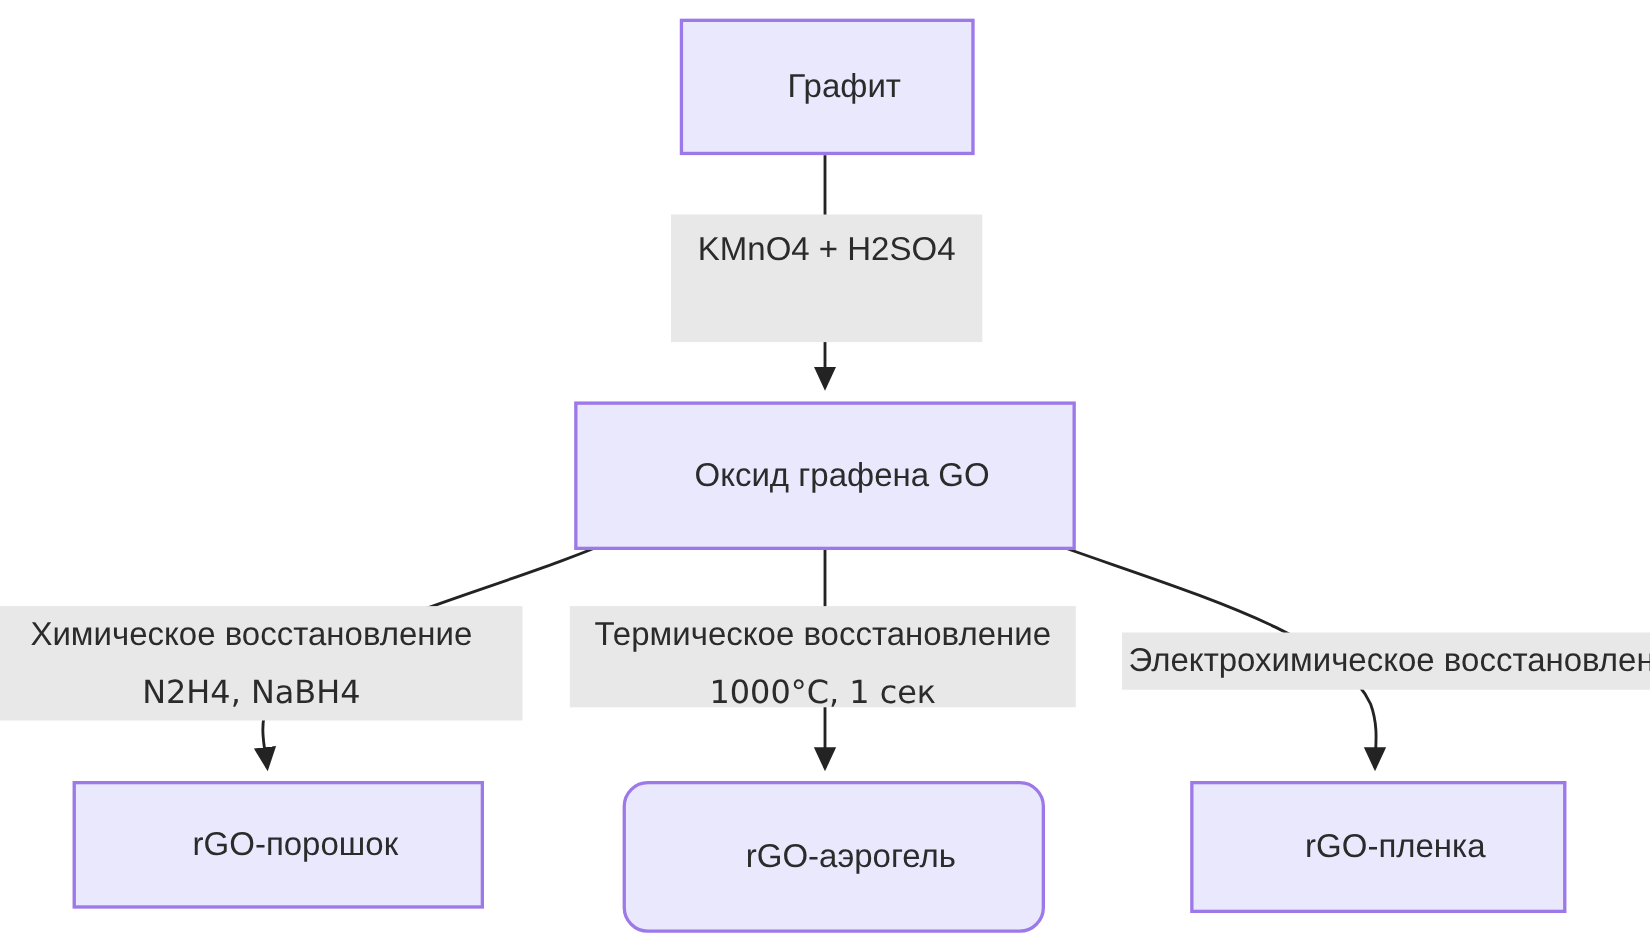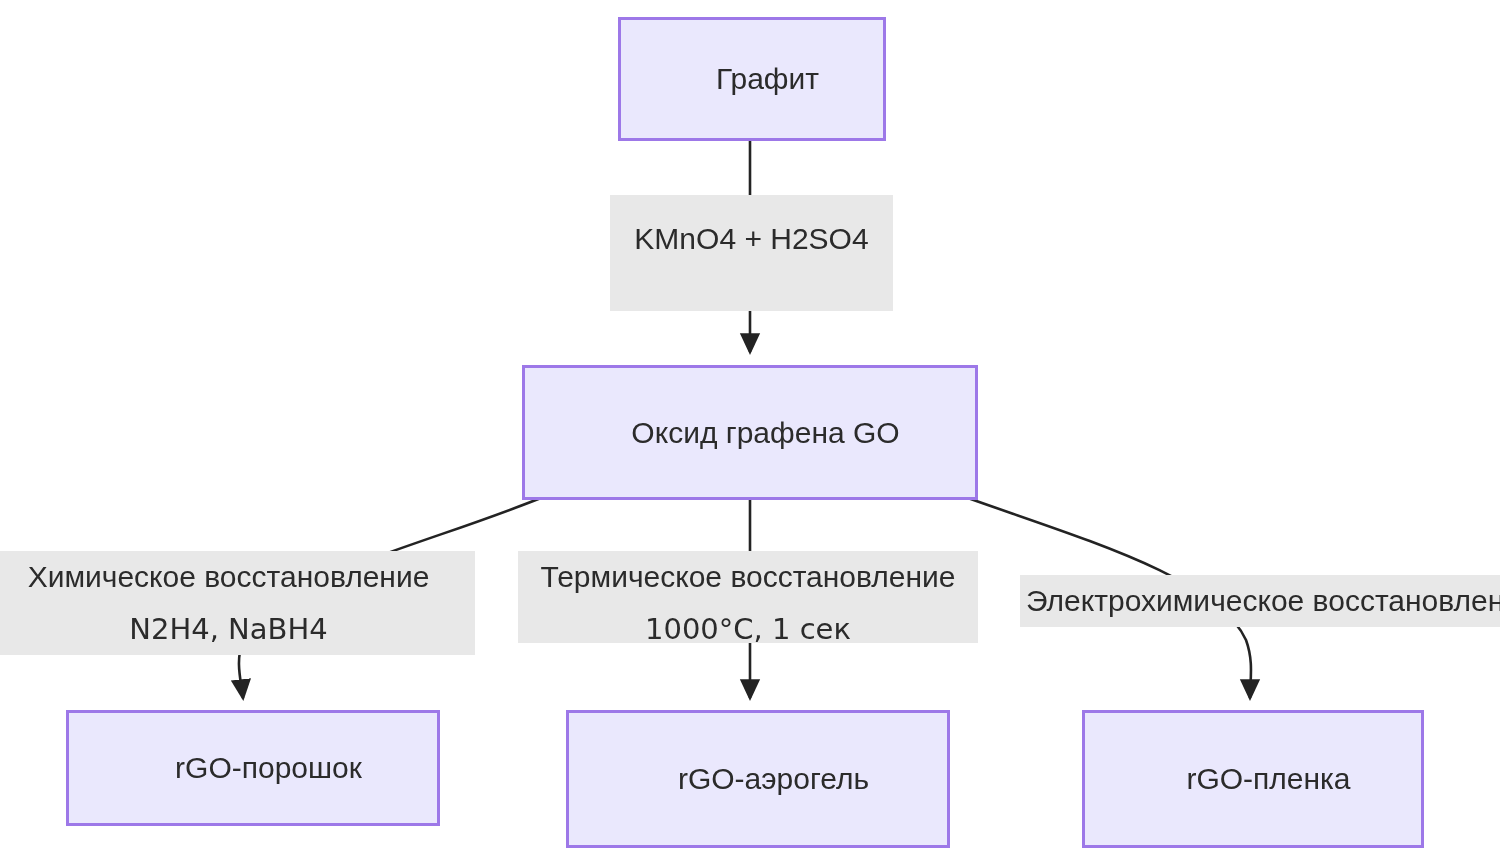--- a/index.html
+++ b/index.html
@@ -37,39 +37,39 @@
     color: #2b2b2b;
     font-size: 30px;
     line-height: 1.2;
     text-align: center;
     white-space: nowrap;
     padding-left: 31px;
   }
   .node-graphite { left: 618px; top: 17px;  width: 268px; height: 124px; }
   .node-go       { left: 522px; top: 365px; width: 456px; height: 135px; }
   .node-powder   { left: 66px;  top: 710px; width: 374px; height: 116px; }
-  .node-aerogel  { left: 566px; top: 710px; width: 384px; height: 138px; }
-  .node-film     { left: 1082px;top: 710px; width: 342px; height: 138px; }
+  .node-aerogel  { left: 566px; top: 710px; width: 384px; height: 138px; border-radius: 23px; }
+  .node-film     { left: 1082px;top: 710px; width: 342px; height: 120px; }
 
   .edge-label {
     position: absolute;
     box-sizing: border-box;
     background: #e8e8e8;
     z-index: 2;
     color: #2b2b2b;
     font-size: 30px;
     line-height: 52px;
     text-align: center;
     white-space: nowrap;
     overflow: hidden;
   }
   .edge-label .ln { display: block; }
 
   .label-hummers  { left: 610px;  top: 195px; width: 283px; height: 116px;
-                    padding-top: 18px; text-align: center; }
+                    padding-top: 6px; text-align: center; }
   .label-chem     { left: -18px;  top: 551px; width: 493px; height: 104px; }
   .label-thermal  { left: 518px;  top: 551px; width: 460px; height: 92px; }
   .label-electro  { left: 1020px; top: 575px; width: 500px; height: 52px;
                     text-align: left; padding-left: 6px; }
 
   .label-thermal .ln-2,
   .label-chem .ln-2 { font-family: "DejaVu Sans", sans-serif; font-size: 29px; }
 </style>
 </head>
 <body>

